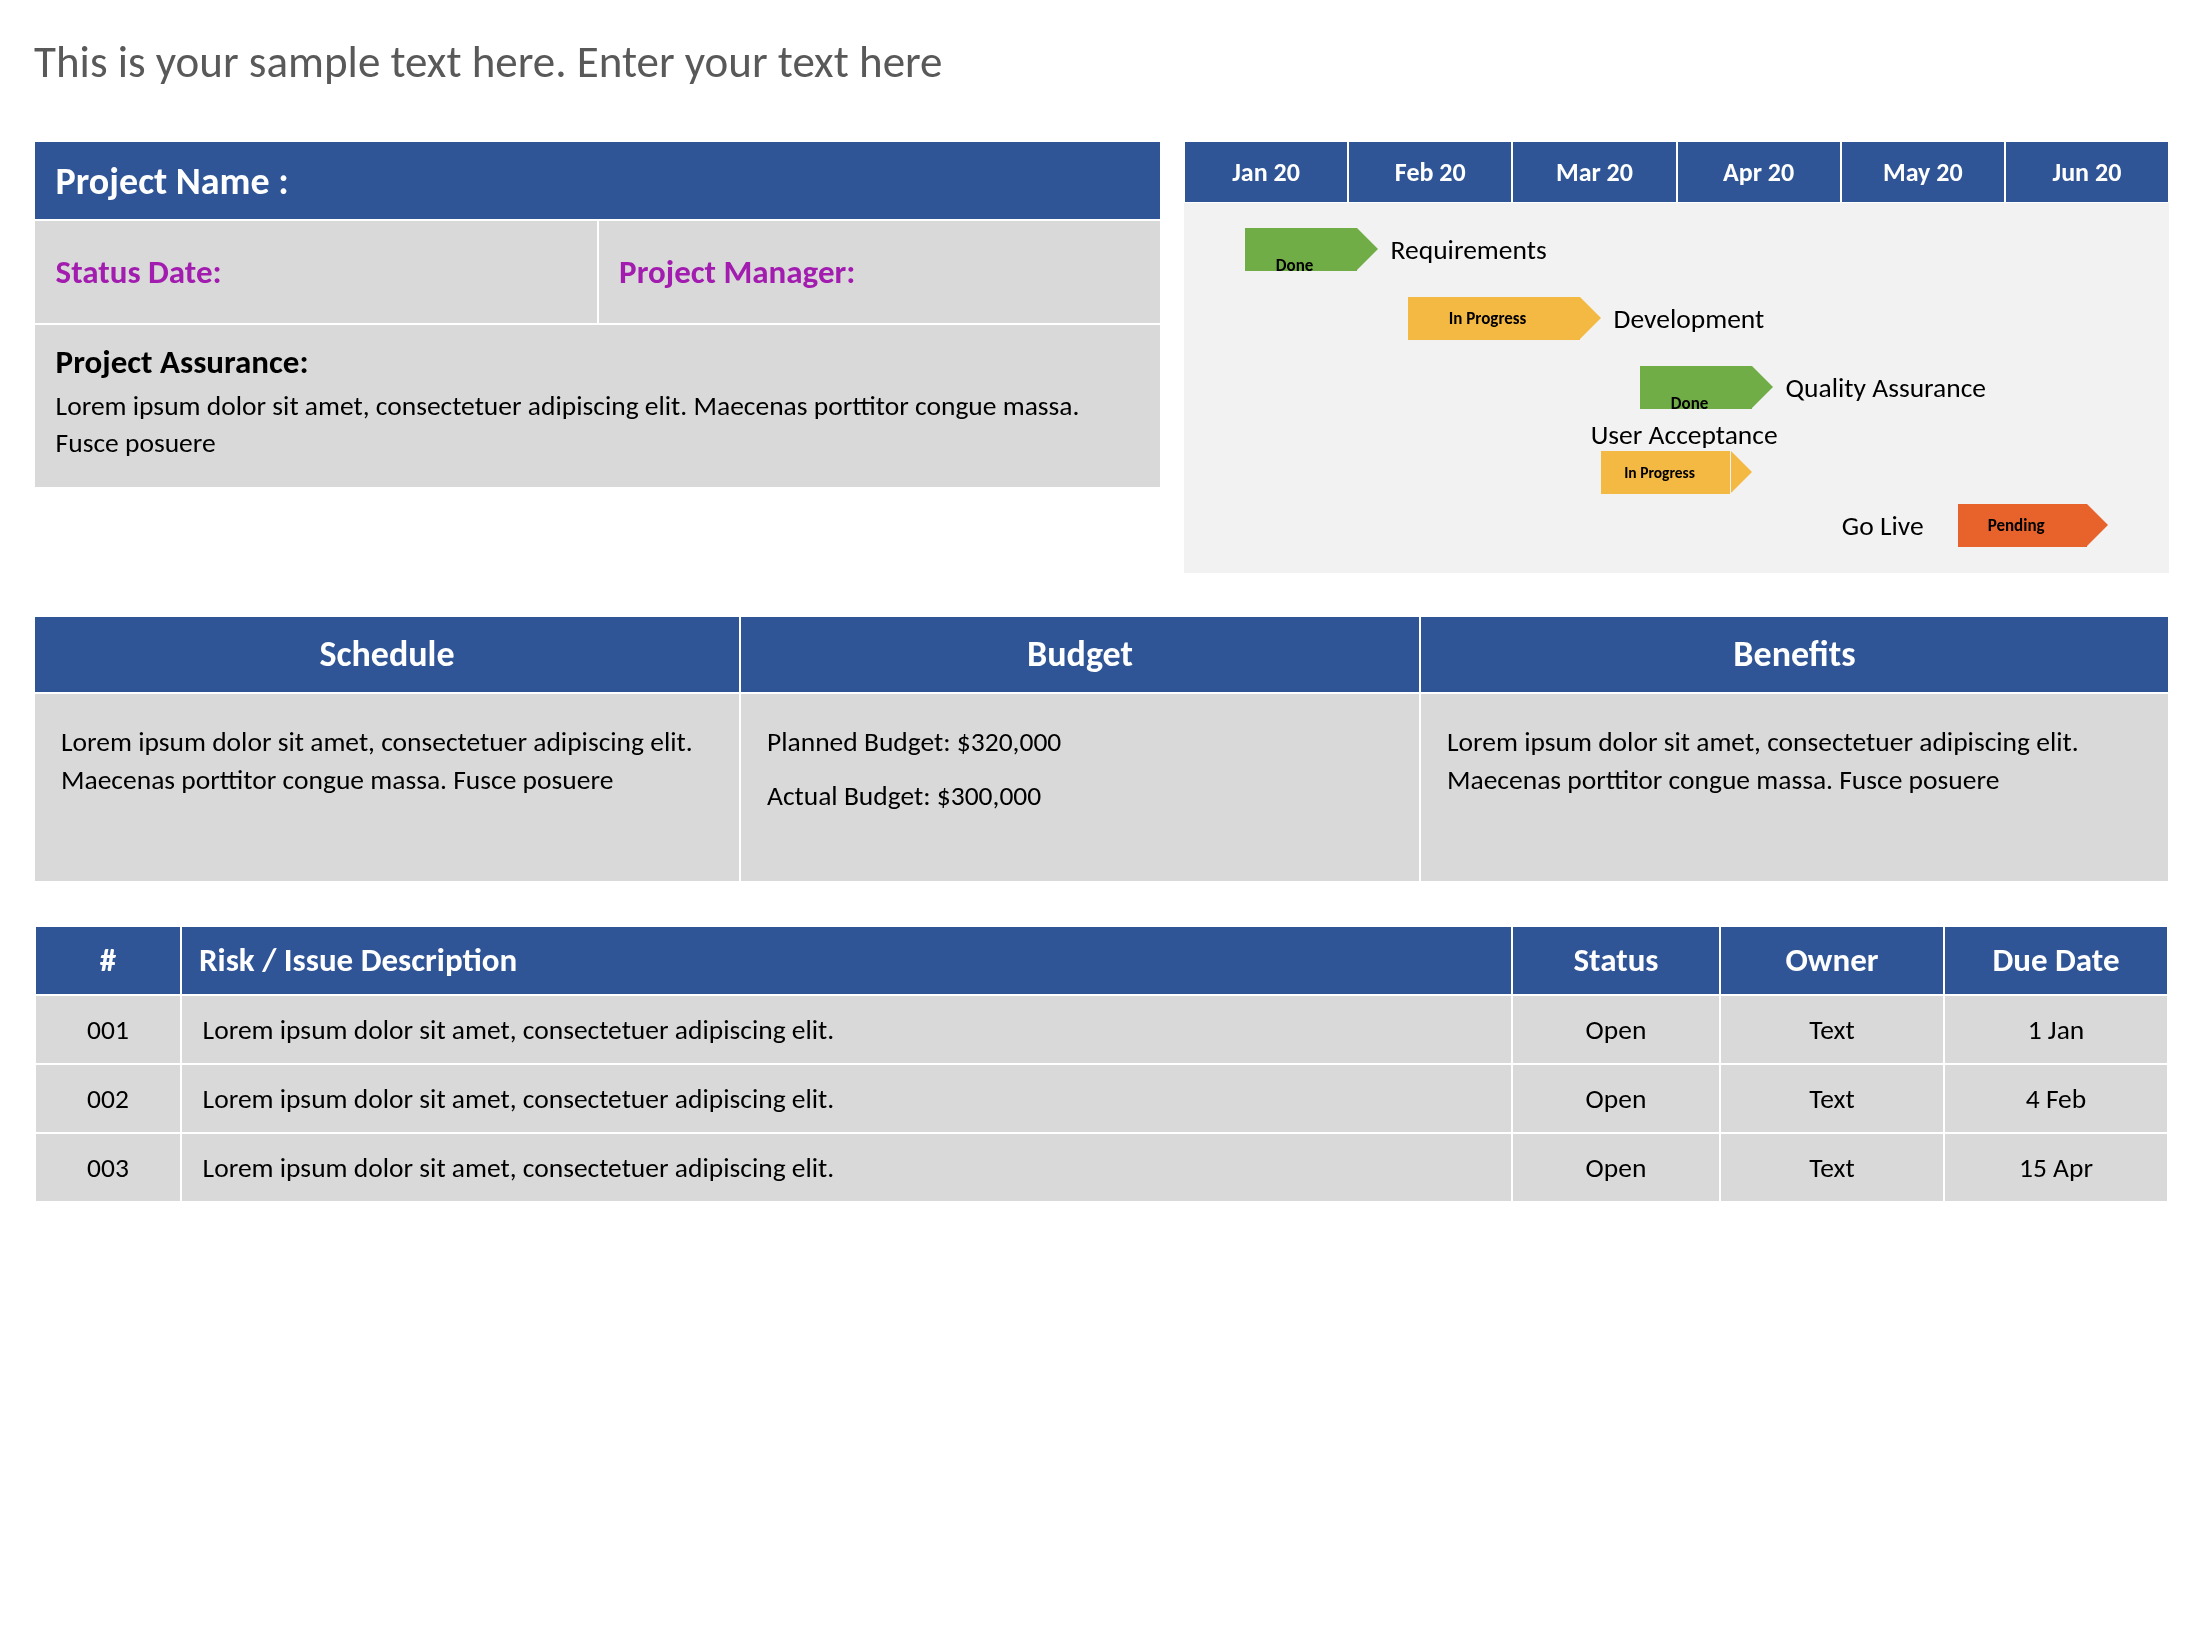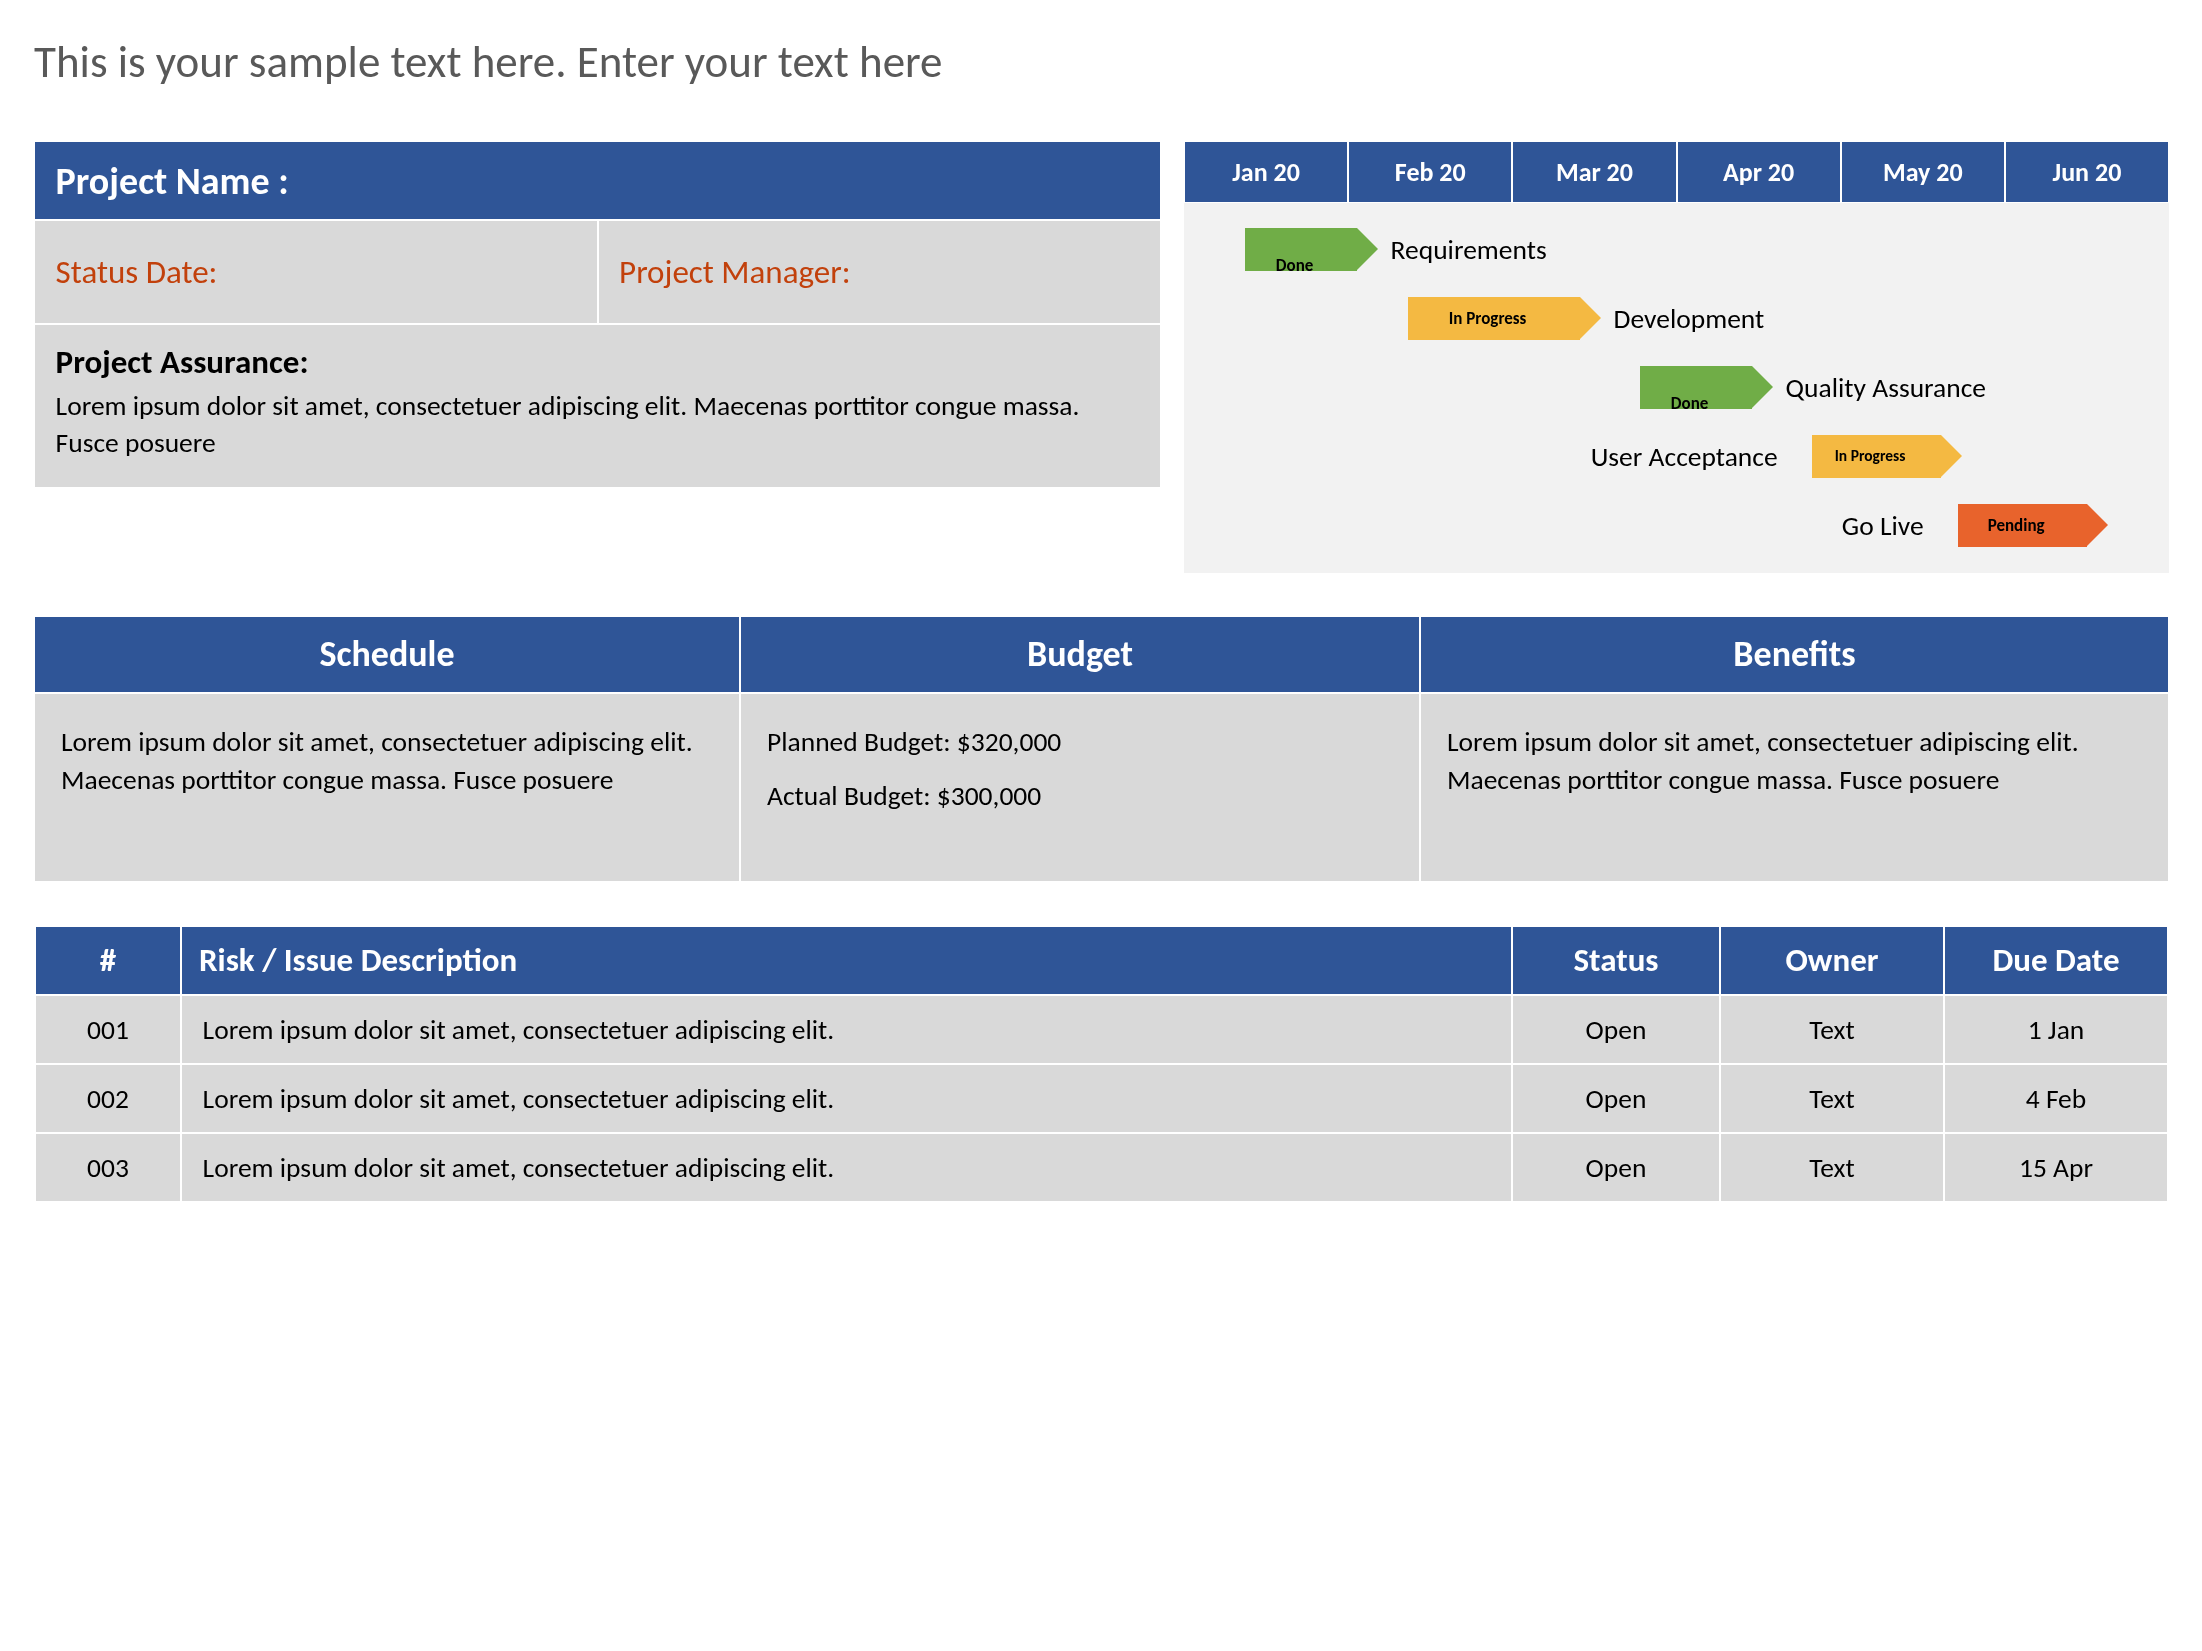--- a/index.html
+++ b/index.html
@@ -30,22 +30,22 @@
     font-weight: bold;
     padding: 15.5px 20.6px;
     border: 1.7px solid #fff;
   }
   .info-row {
     display: flex;
   }
   .info-cell {
     background: #d9d9d9;
     font-size: 33px;
-    font-weight: normal;
-    color: #c2410c;
+    font-weight: bold;
+    color: #a21caf;
     padding: 31px 20.6px;
     border: 1.7px solid #fff;
     flex: 1;
   }
   .commentary-box {
     background: #d9d9d9;
     padding: 17px 20.6px 26px;
     border: 1.7px solid #fff;
   }
   .commentary-label {
@@ -224,21 +224,21 @@
         </div>
         <div class="gantt-row">
           <div style="display: flex; align-items: center; position: absolute; left: 447px;">
             <div class="arrow arrow-green" style="width: 112px;">
               <span style="color: rgb(0, 0, 0);">Done</span>
             </div>
             <div class="gantt-label">Quality Assurance</div>
           </div>
         </div>
         <div class="gantt-row">
-          <div style="display: flex; align-items: center; position: absolute; left: 327px;">
+          <div style="display: flex; align-items: center; position: absolute; left: 327px; flex-direction: column;">
             <div class="gantt-label left" style="width: 258px; text-align: right;">User Acceptance</div>
             <div class="arrow small arrow-yellow" style="width: 129px;">
               <span style="color: rgb(0, 0, 0);">In Progress</span>
             </div>
           </div>
         </div>
         <div class="gantt-row">
           <div style="display: flex; align-items: center; position: absolute; left: 473px;">
             <div class="gantt-label left" style="width: 258px; text-align: right;">Go Live</div>
             <div class="arrow arrow-orange" style="width: 129px;">

